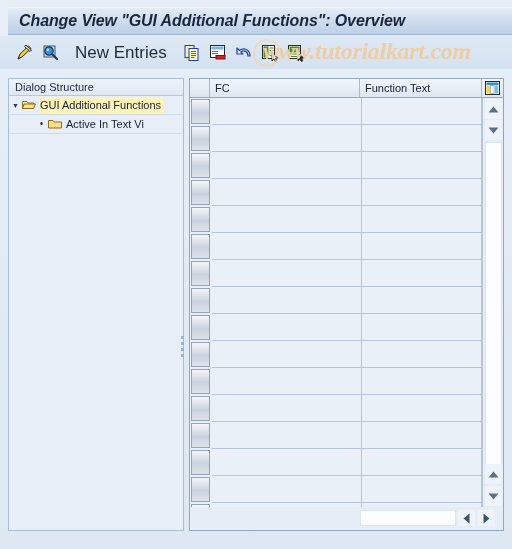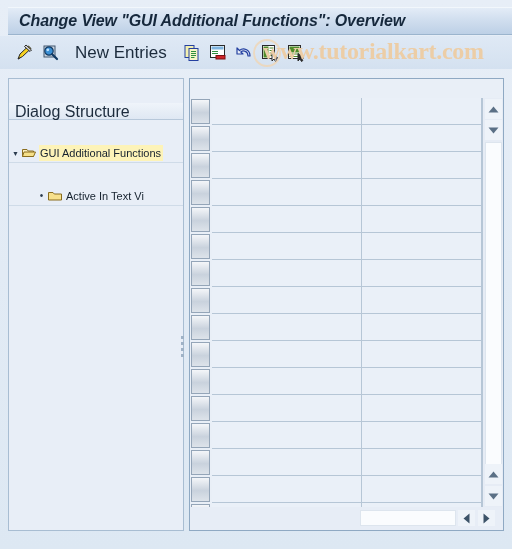--- a/index.html
+++ b/index.html
@@ -79,20 +79,21 @@
     position: absolute;
     left: 263px;
     top: 38px;
     font-family: "Liberation Serif", serif;
     font-size: 24px;
     font-weight: bold;
     color: #eccda6;
     white-space: nowrap;
     letter-spacing: -0.3px;
     pointer-events: none;
+    font-style: italic;
   }
   .wm-circle {
     position: absolute;
     left: 253px;
     top: 39px;
     width: 24px;
     height: 24px;
     border: 2px solid #f0d6b4;
     border-radius: 50%;
     opacity: .8;
@@ -107,39 +108,37 @@
     height: 453px;
     background: #e8eef7;
     border: 1px solid #a8bdd2;
     box-sizing: border-box;
     overflow: hidden;
   }
   .tree-header {
     height: 17px;
     background: linear-gradient(180deg, #eff4fa 0%, #dfe8f3 100%);
     border-bottom: 1px solid #b7c8da;
-    font-size: 16px;
+    font-size: 11px;
     color: #1c2b3c;
     padding-left: 6px;
     line-height: 17px;
     box-sizing: border-box;
     white-space: nowrap;
-    margin-top: 24px;
   }
   .tree-row {
     height: 19px;
     display: flex;
     align-items: center;
     border-bottom: 1px solid #cfdbe8;
     font-size: 11px;
     color: #15212e;
     white-space: nowrap;
     box-sizing: border-box;
     overflow: hidden;
-    margin-top: 24px;
   }
   .tree-row.selected .tree-label {
     background: #fdf3b8;
   }
   .tree-label {
     padding: 1px 2px 1px 1px;
     line-height: 14px;
   }
   .twisty {
     width: 13px;
@@ -438,20 +437,34 @@
 
   <div class="splitter">
     <i></i>
       <i></i>
       <i></i>
       <i></i>
   </div>
 
   <div class="table-panel">
 
+    <div class="thead">
+      <div class="th-corner"></div>
+      <div class="th th-fc">FC</div>
+      <div class="th th-ft">Function Text</div>
+      <div class="th-cfg">
+        <svg width="15" height="14" viewBox="0 0 15 14">
+          <rect x="0.5" y="0.5" width="14" height="13" fill="#ffffff" stroke="#2a2a2a" stroke-width="1"></rect>
+          <rect x="1.5" y="1.5" width="12" height="2.5" fill="#2e8fd8"></rect>
+          <rect x="1.5" y="4.5" width="3.4" height="8" fill="#f3d33a"></rect>
+          <rect x="5.6" y="4.5" width="3.4" height="8" fill="#ffffff" stroke="#7d8da0" stroke-width="0.6"></rect>
+          <rect x="9.7" y="4.5" width="3.4" height="8" fill="#6fc0f0"></rect>
+        </svg>
+      </div>
+    </div>
 
     <div class="rows">
       <div class="trow">
           <div class="rowsel"></div>
           <div class="cell cell-fc"></div>
           <div class="cell cell-ft"></div>
         </div>
       <div class="trow">
           <div class="rowsel"></div>
           <div class="cell cell-fc"></div>

